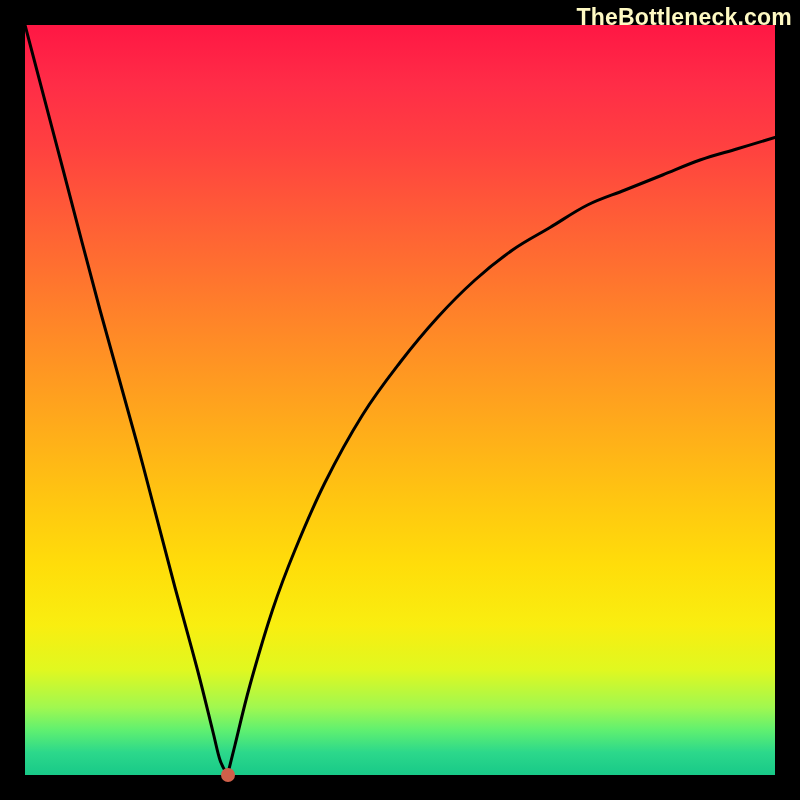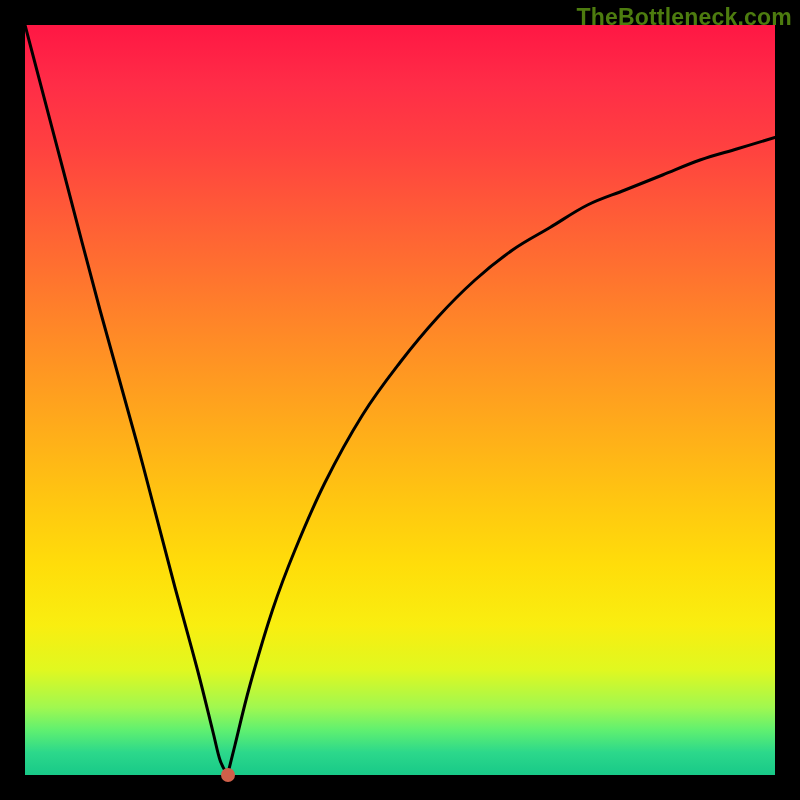--- a/index.html
+++ b/index.html
@@ -39,21 +39,21 @@
       #a0f850 91%,
       #60f070 94%,
       #2cd88b 97%,
       #18c988 100%
     );
   }
   .watermark {
     position: absolute;
     top: 4px;
     right: 8px;
-    color: #4d7c0f;
+    color: #fef9c3;
     font-size: 23px;
     font-weight: 600;
     letter-spacing: 0.2px;
     z-index: 3;
     user-select: none;
   }
   svg.curve {
     position: absolute;
     left: 0;
     top: 0;

